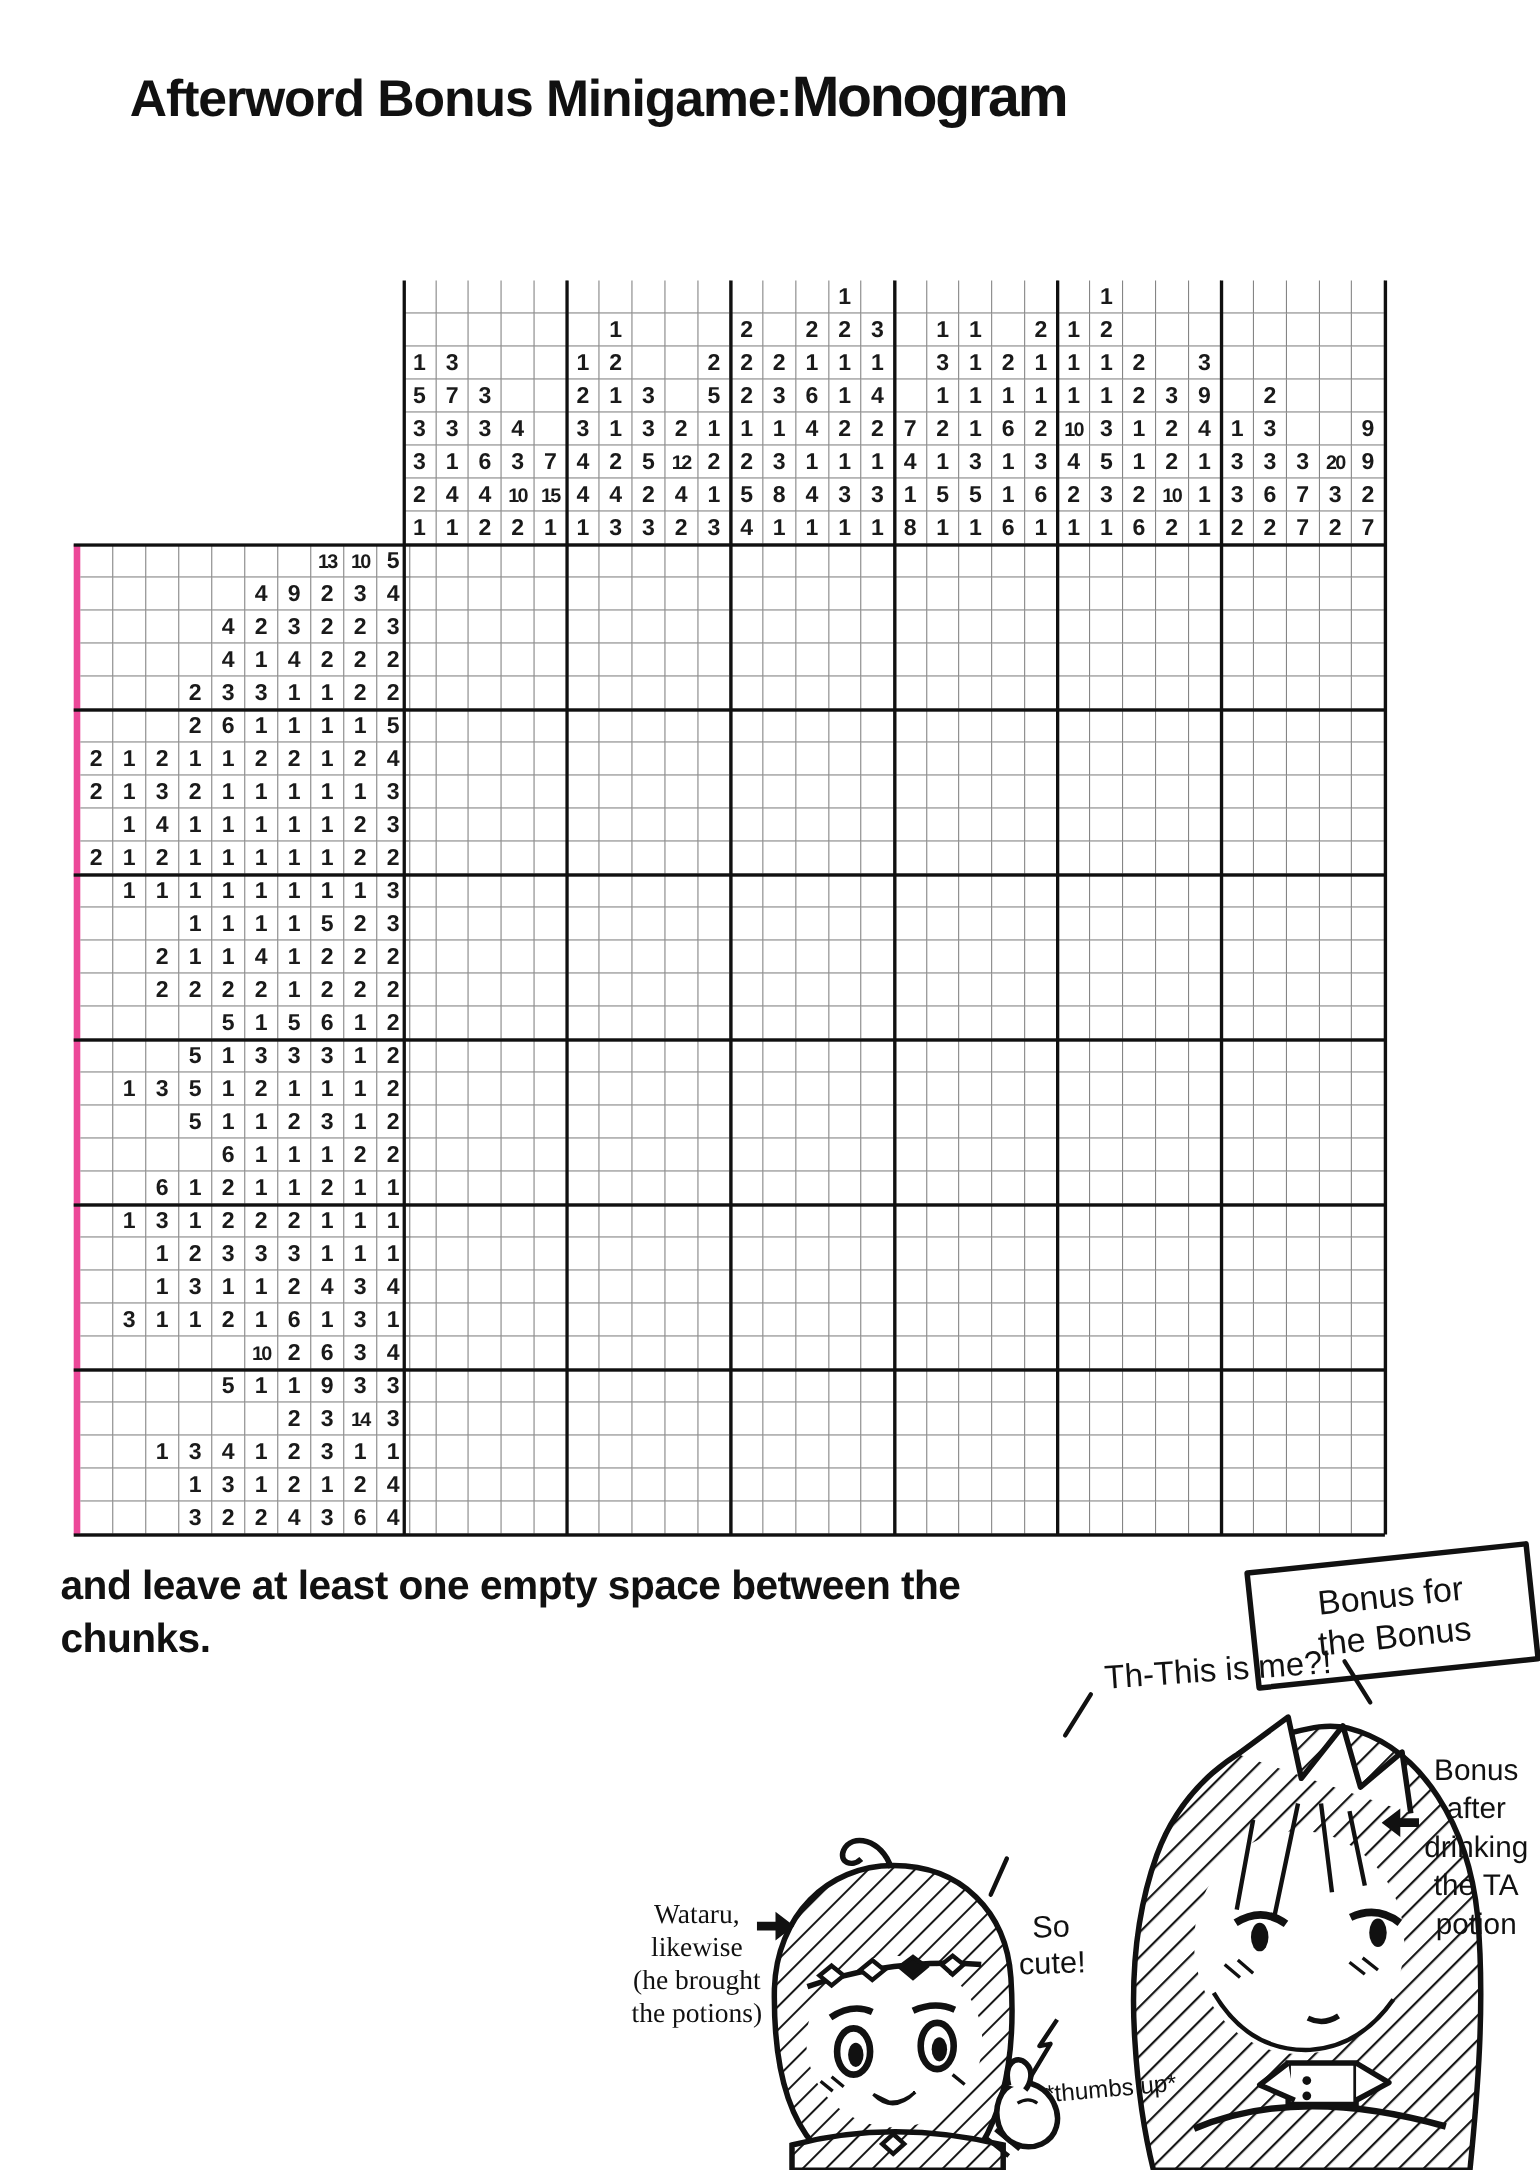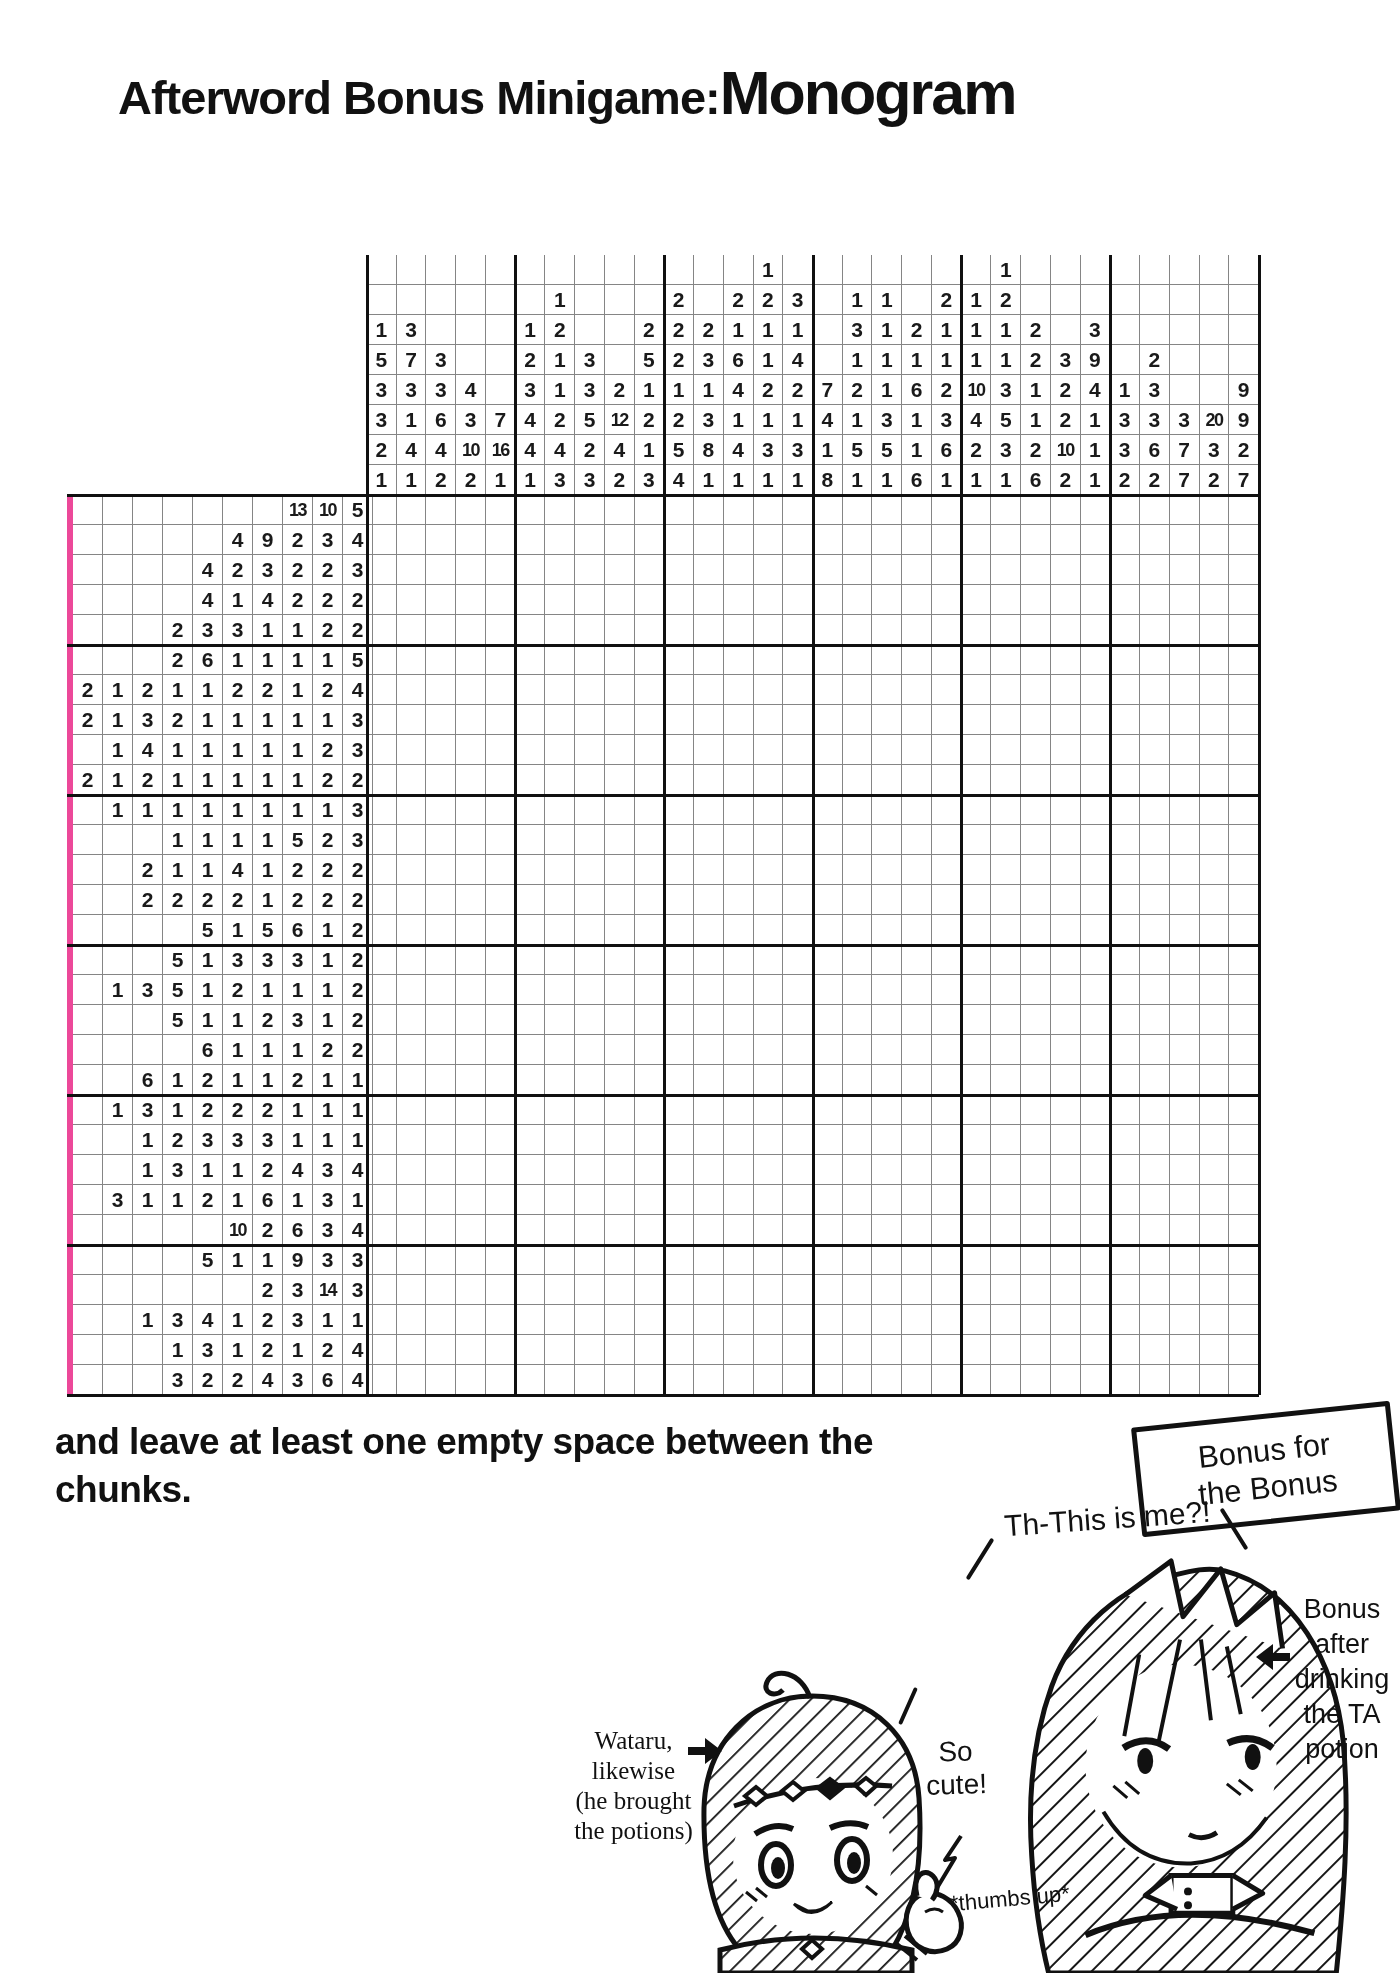--- a/index.html
+++ b/index.html
@@ -2,21 +2,21 @@
 <html><head>
 <meta charset="utf-8">
 <style>
   html,body{margin:0;padding:0;background:#fff;}
   .page{position:relative;width:1400px;height:1973px;background:#ffffff;overflow:hidden;
         font-family:"Liberation Sans",sans-serif;color:#111;}
 
   
   .title{position:absolute;left:118px;top:58px;display:flex;align-items:baseline;white-space:nowrap;}
   .title .prefix{font-size:47px;font-weight:bold;letter-spacing:-1px;}
-  .title .big{font-size:61px;font-weight:900;letter-spacing:-2px;}
+  .title .big{font-size:52px;font-weight:900;letter-spacing:-2px;}
 
   
   .puzzle{position:absolute;left:67px;top:255px;width:1192px;height:1140px;}
   .colclues{position:absolute;left:300px;top:0;width:892px;height:240px;
             display:grid;grid-template-columns:repeat(30,1fr);grid-template-rows:repeat(8,1fr);}
   .rowclues{position:absolute;left:0;top:240px;width:300px;height:900px;border-left:6px solid #ec4899;
             display:grid;grid-template-columns:repeat(10,1fr);grid-template-rows:repeat(30,1fr);}
   .maingrid{position:absolute;left:300px;top:240px;width:892px;height:900px;
             display:grid;grid-template-columns:repeat(30,1fr);grid-template-rows:repeat(30,1fr);}
   .ccell,.rcell,.gcell{box-sizing:border-box;border-right:1px solid #858585;border-bottom:1px solid #858585;
@@ -234,21 +234,21 @@
         <div class="ccell">1</div>
         <div class="ccell">3</div>
         <div class="ccell">3</div>
         <div class="ccell">3</div>
         <div class="ccell wide">20</div>
         <div class="ccell">9</div>
         <div class="ccell">2</div>
         <div class="ccell">4</div>
         <div class="ccell">4</div>
         <div class="ccell wide">10</div>
-        <div class="ccell wide">16</div>
+        <div class="ccell wide">15</div>
         <div class="ccell">4</div>
         <div class="ccell">4</div>
         <div class="ccell">2</div>
         <div class="ccell">4</div>
         <div class="ccell">1</div>
         <div class="ccell">5</div>
         <div class="ccell">8</div>
         <div class="ccell">4</div>
         <div class="ccell">3</div>
         <div class="ccell">3</div>

